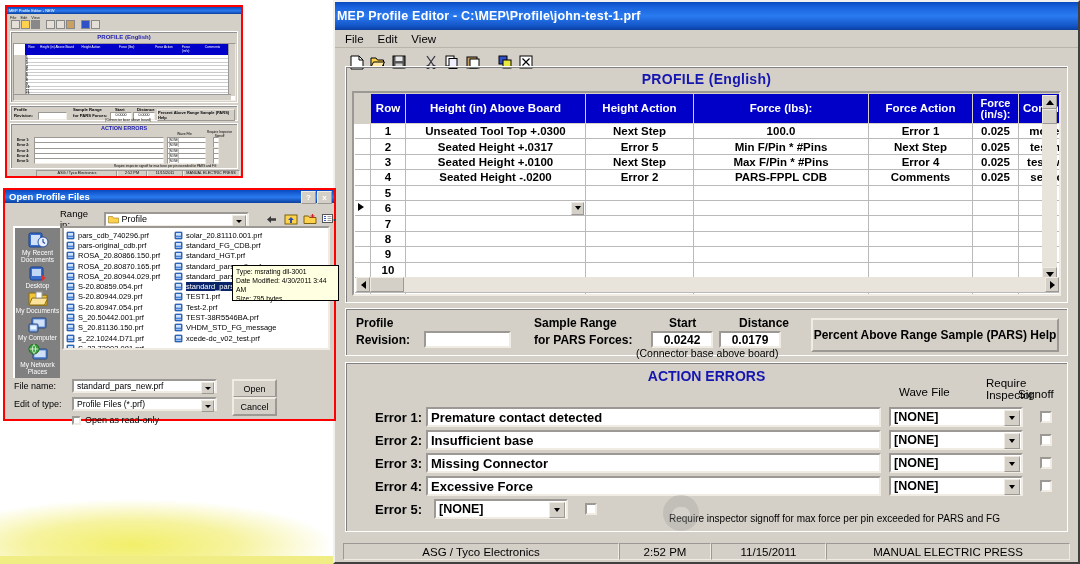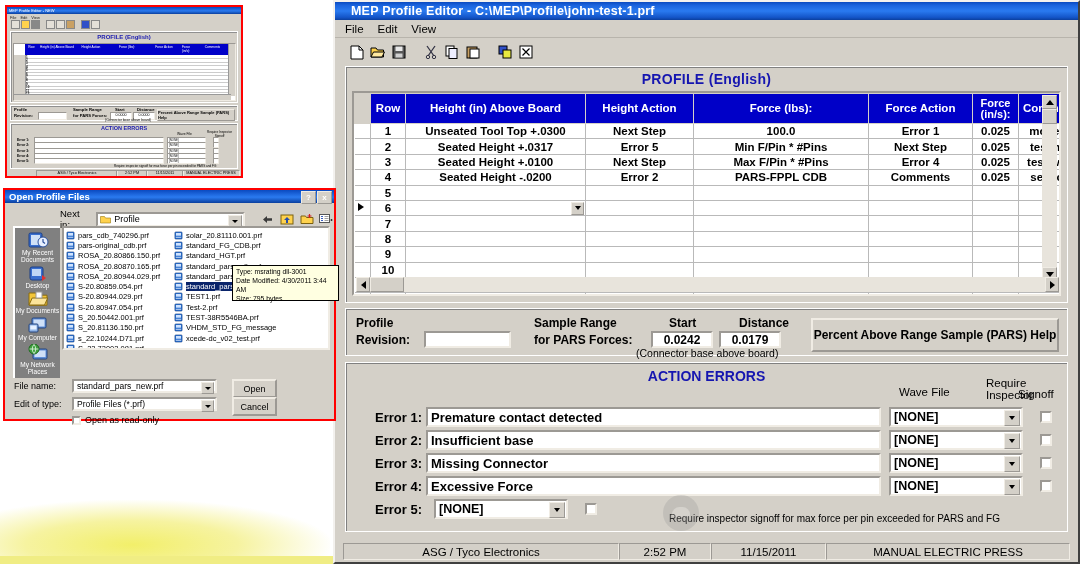--- a/index.html
+++ b/index.html
@@ -9,21 +9,21 @@
   .titlebar{
     background:linear-gradient(180deg,#0a4ac0 0%,#1a63dd 18%,#2a7af0 50%,#1455c8 85%,#0b3f9e 100%);
     color:#fff;font-weight:bold;display:flex;align-items:center;
   }
   .groupbox{border:1px solid #fff;box-shadow:inset 1px 1px 0 #808080;box-sizing:border-box;}
 
   
   #mep{left:333px;top:0;width:747px;height:564px;background:#d4d0c8;
        border-left:2px solid #f3f1ee;border-top:2px solid #f3f1ee;
        border-right:2px solid #404040;border-bottom:2px solid #404040;box-sizing:border-box;}
-  #mep-title{height:18px;padding-left:16px;font-size:12.5px;letter-spacing:.2px;}
+  #mep-title{height:28px;padding-left:2px;font-size:12.5px;letter-spacing:.2px;}
   #mep-menu{height:17px;display:flex;align-items:center;gap:14px;padding-left:10px;
             font-size:11.5px;background:#d4d0c8;border-bottom:1px solid #b8b4ac;}
   #mep-menu span{cursor:default;}
   #mep-toolbar{height:28px;display:flex;align-items:center;padding-left:12px;gap:2px;
                background:#d4d0c8;}
   .tbtn{width:17px;height:17px;border:1px solid #d4d0c8;background:#d4d0c8;
         display:flex;align-items:center;justify-content:center;}
   .tbtn svg{display:block;}
   .tbsep{width:9px;}
 
@@ -642,21 +642,21 @@
     <span>Open Profile Files</span>
     <div class="abs" style="right:18px;top:1px;display:flex;gap:1px">
       <div class="od-tbtn">?</div>
     </div>
     <div class="abs" style="right:2px;top:1px">
       <div class="od-tbtn">x</div>
     </div>
   </div>
 
   <div id="od-lookin">
-    <span class="od-lbl">Next in:</span>
+    <span class="od-lbl">Range in:</span>
     <div id="lookin-combo">
       <svg width="11" height="9" viewBox="0 0 11 9">
           <path d="M0.5 1.5 h4 l1 1.5 h5 v5 h-10z" fill="#ffd24d" stroke="#9a7a10" stroke-width=".6"></path>
         </svg>
       <span class="ctext">Profile</span>
       <div class="cbtn"></div>
     </div>
     <div style="width:6px"></div>
     <div class="od-navbtn">
       <svg width="13" height="11" viewBox="0 0 13 11">

